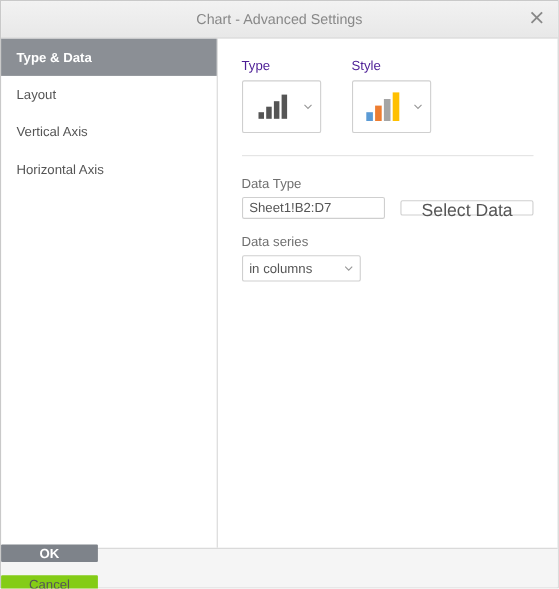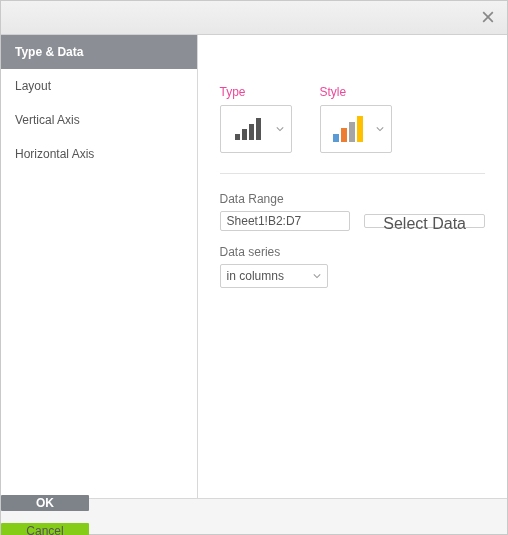--- a/index.html
+++ b/index.html
@@ -67,24 +67,23 @@
   .main {
     flex: 1;
     padding: 18px 22px 10px 22px;
     color: #555;
   }
   .row {
     display: flex;
     gap: 28px;
   }
   .group-label {
-    color: #ec4899;
+    color: #4c1d95;
     margin-bottom: 6px;
     font-size: 12px;
-    margin-top: 32px;
   }
   .picker {
     width: 72px;
     height: 48px;
     border: 1px solid #cfcfcf;
     border-radius: 2px;
     display: flex;
     align-items: center;
     padding: 4px 4px;
     cursor: pointer;
@@ -180,20 +179,21 @@
     background: #84cc16;
     color: #555;
   }
 </style>
 </head>
 <body>
 
 <div class="dialog">
 
   <div class="titlebar">
+    <div class="title">Chart - Advanced Settings</div>
     <div class="close">
       <span>
         <svg viewBox="0 0 10 10" width="12" height="12">
             <line x1="1" y1="1" x2="9" y2="9" stroke="#888" stroke-width="1.4"></line>
             <line x1="9" y1="1" x2="1" y2="9" stroke="#888" stroke-width="1.4"></line>
           </svg>
       </span>
     </div>
   </div>
 
@@ -250,21 +250,21 @@
               <svg viewBox="0 0 10 10">
                   <polyline points="1,3 5,7 9,3" fill="none" stroke="#999" stroke-width="1.3"></polyline>
                 </svg>
             </div>
           </div>
         </div>
       </div>
 
       <hr class="hr">
 
-      <div class="field-label">Data Range</div>
+      <div class="field-label">Data Type</div>
       <div class="range-row">
         <input type="text" class="text-input" value="Sheet1!B2:D7" style="">
         <button class="btn">Select Data</button>
       </div>
 
       <div style="height:14px"></div>
 
       <div class="field-label">Data series</div>
       <div class="select-wrap">
         <span>in columns</span>

